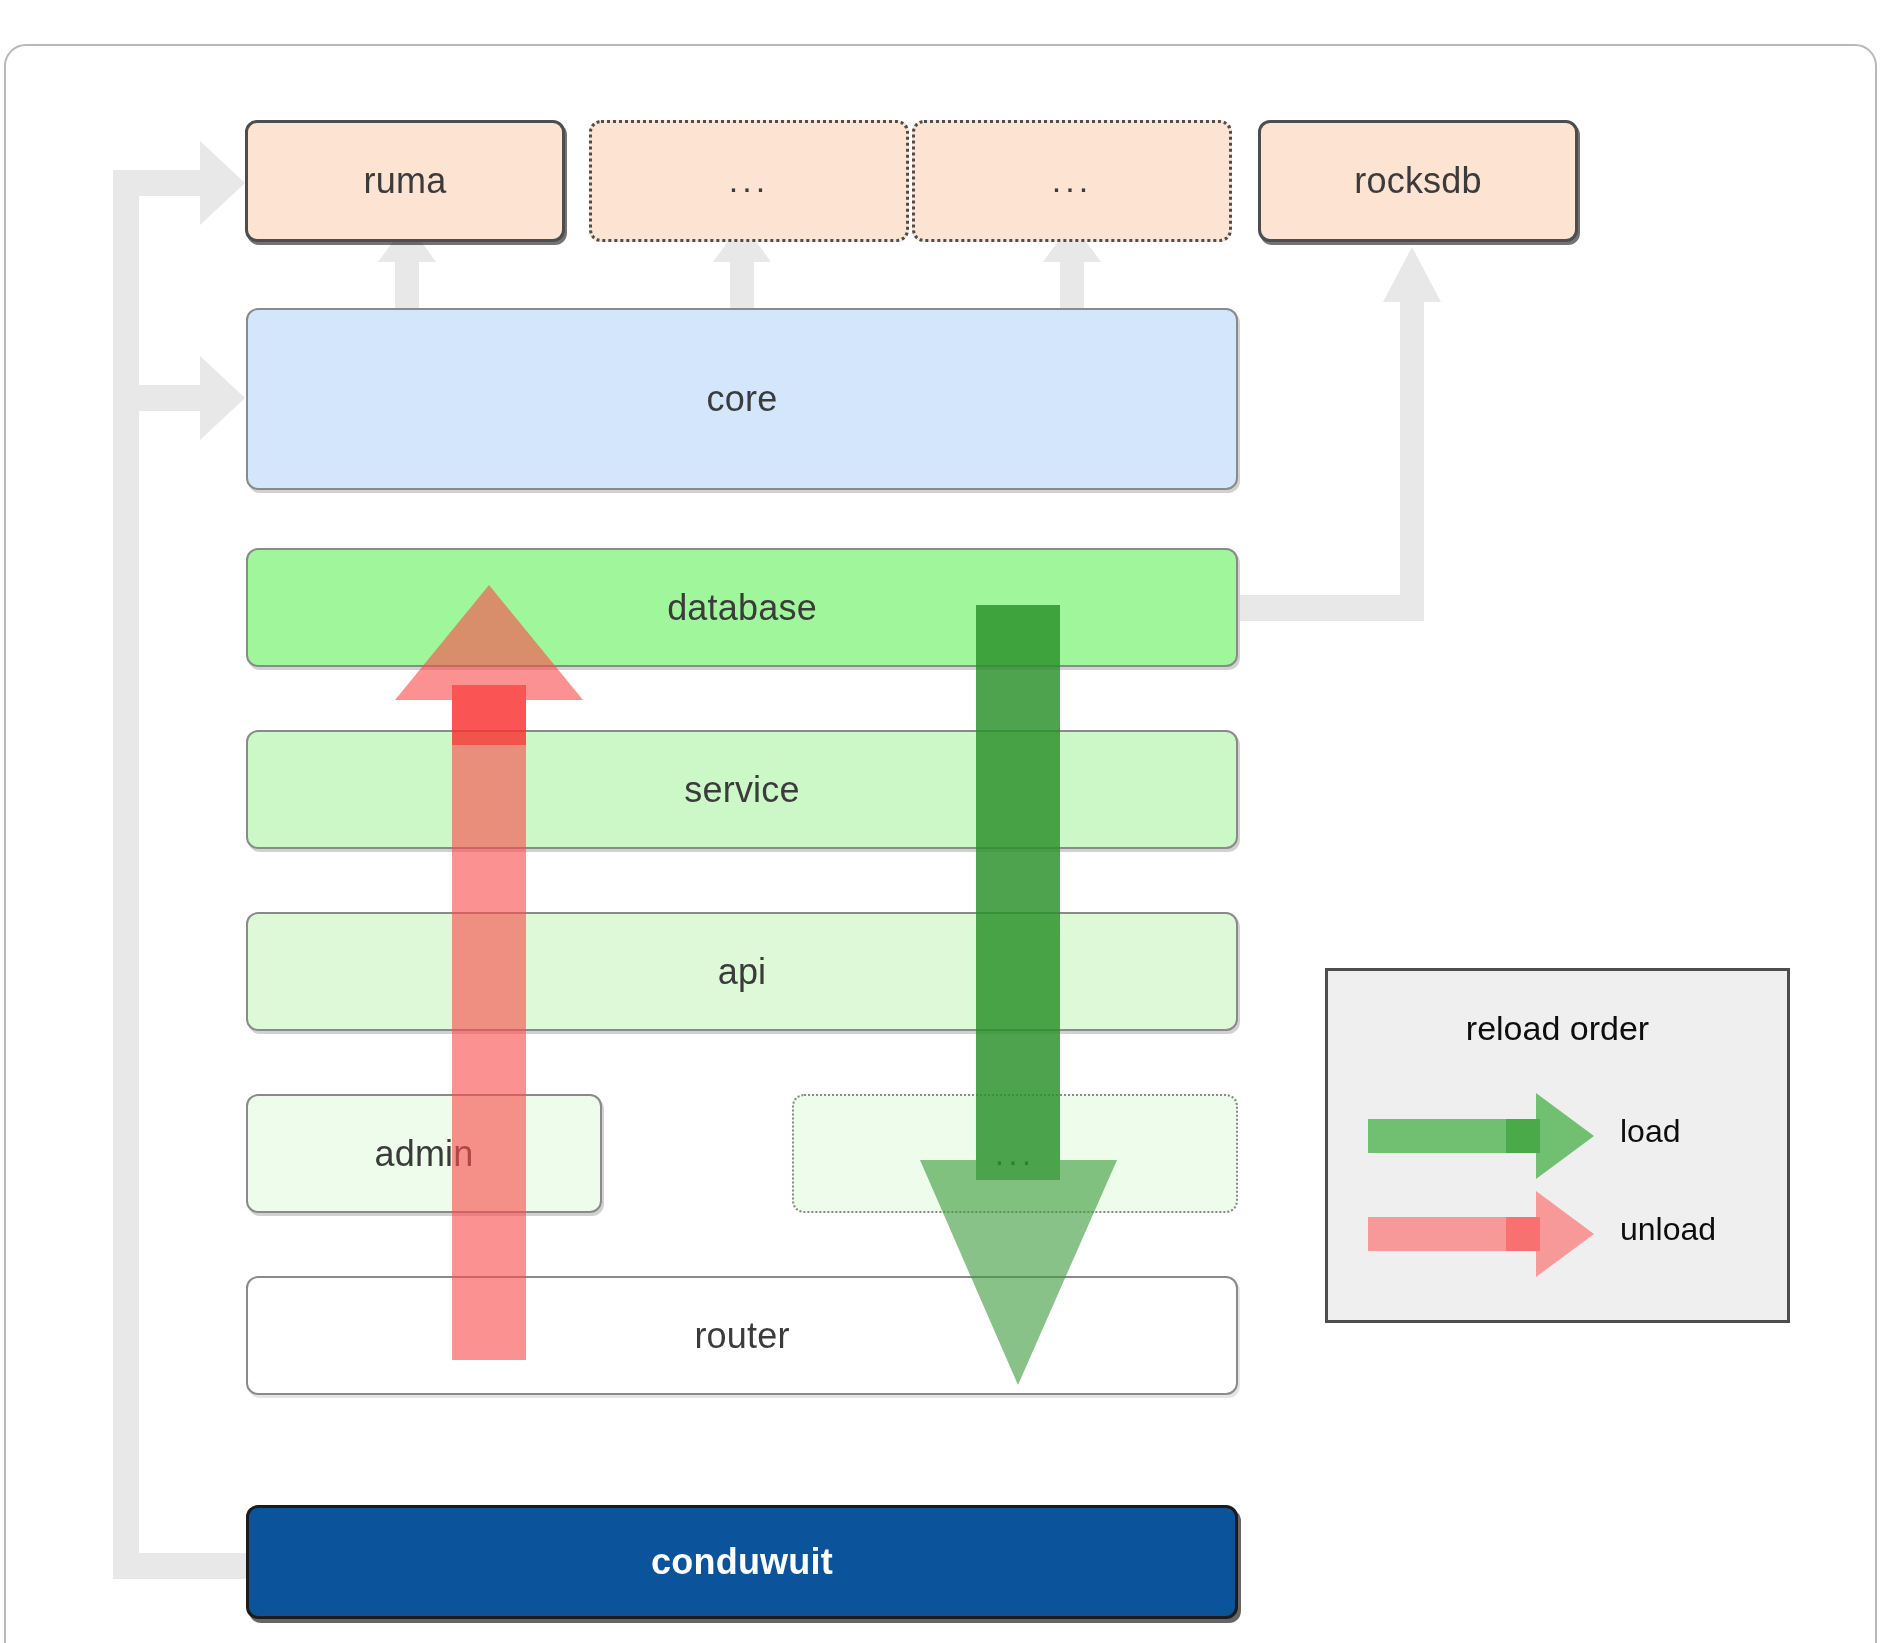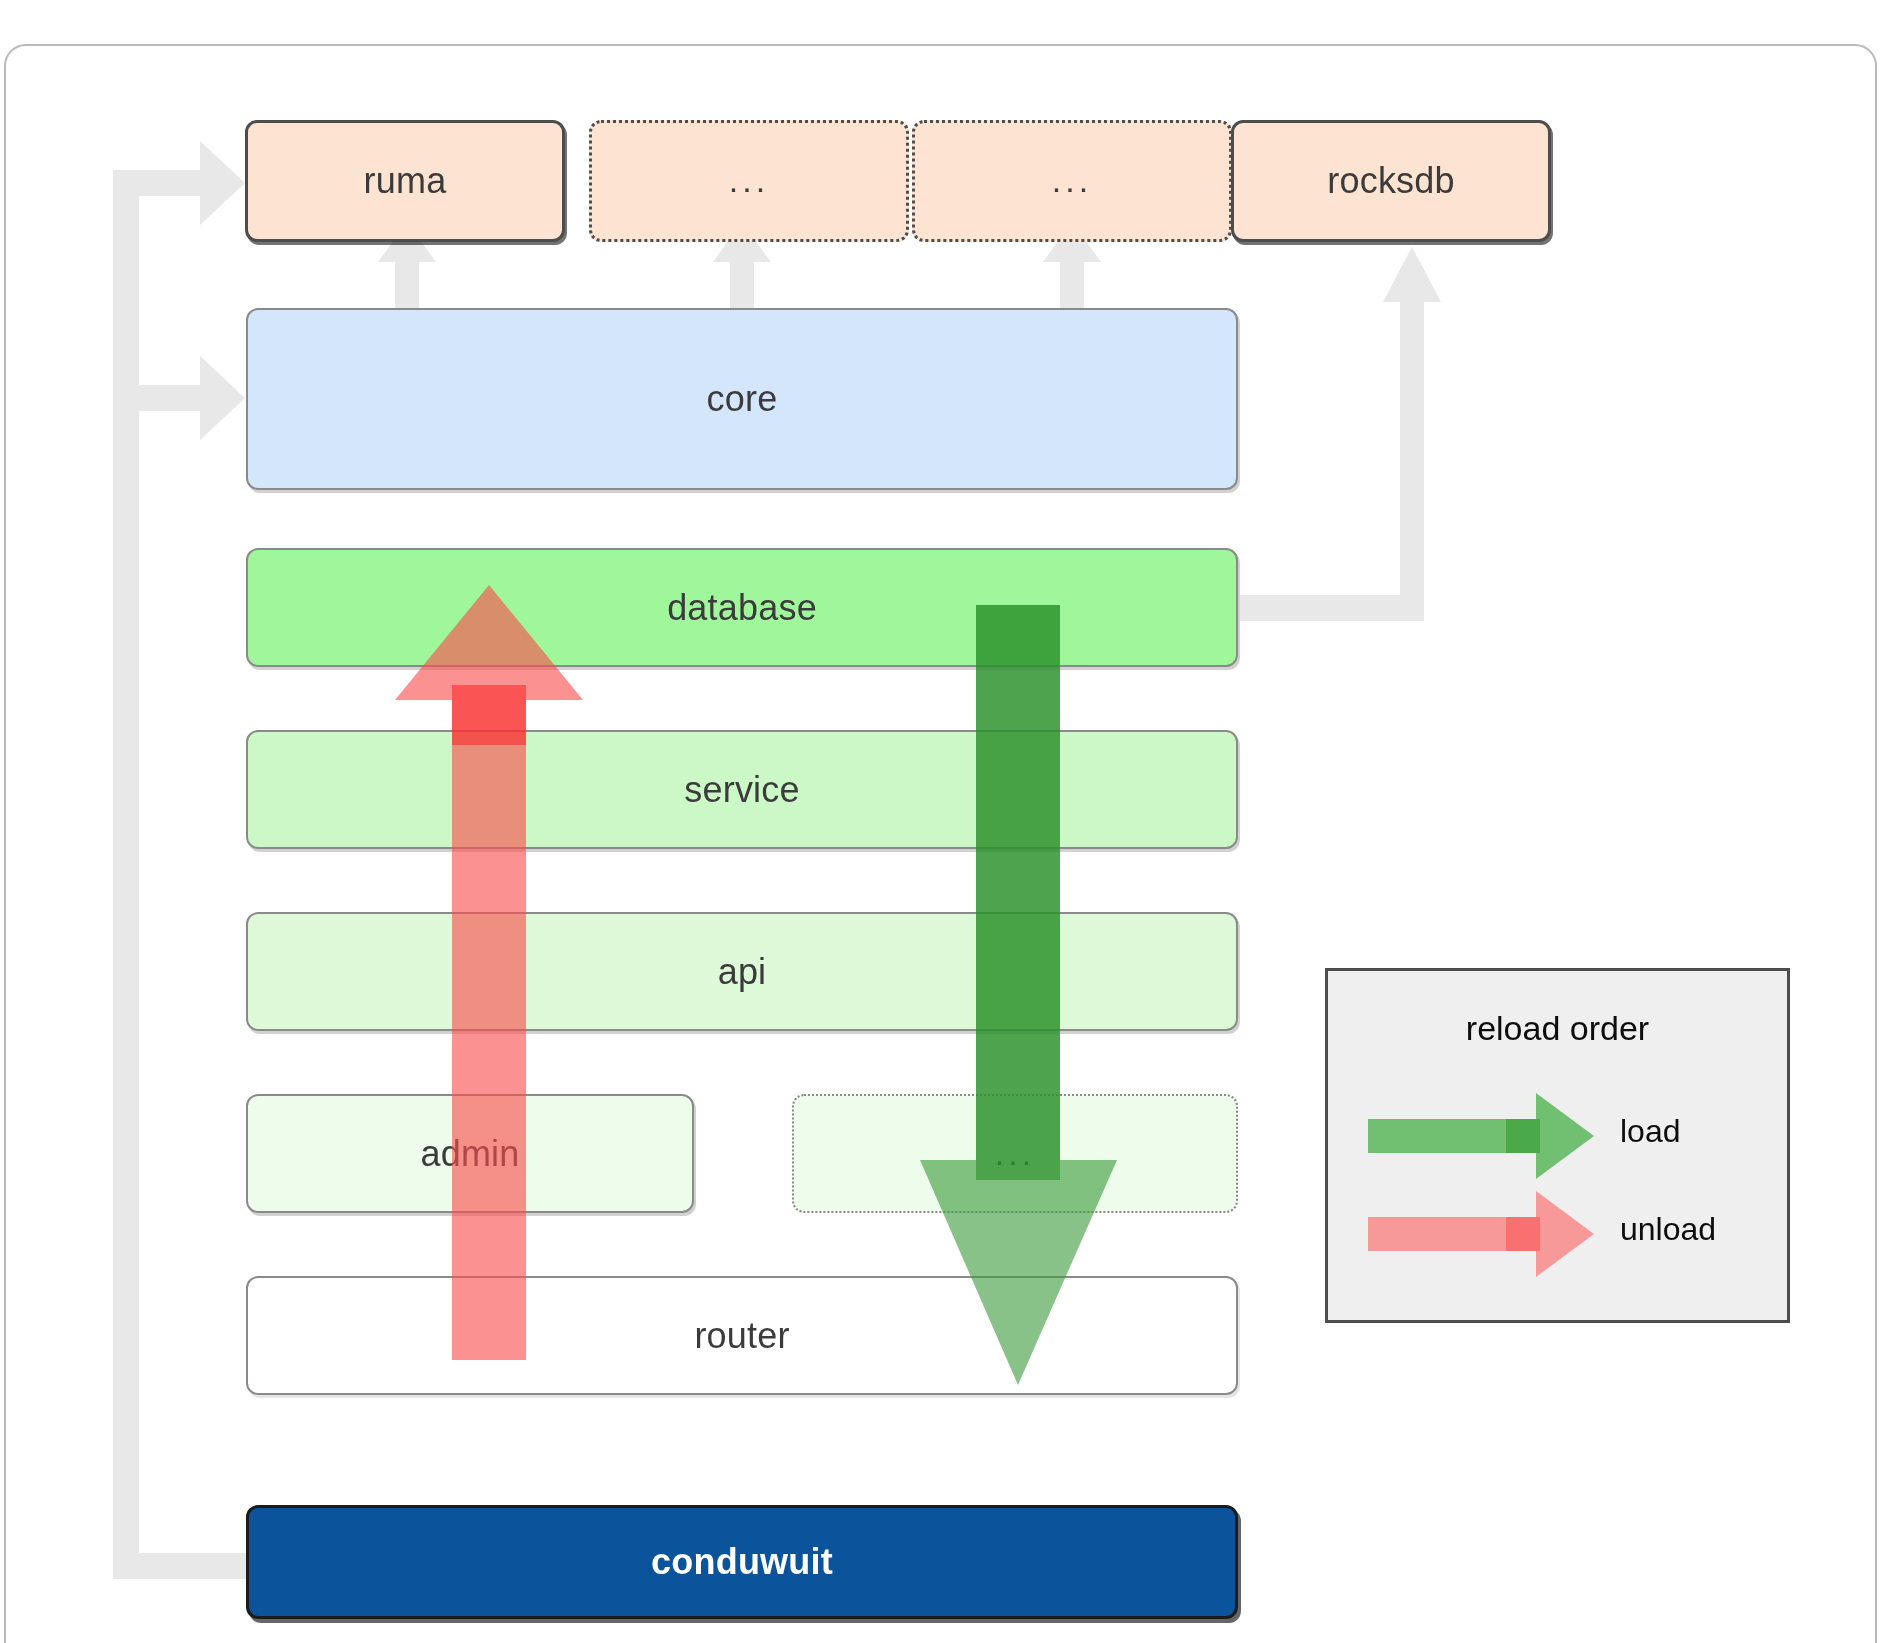--- a/index.html
+++ b/index.html
@@ -143,41 +143,41 @@
   </div>
 
   <div class="node dep-dotted" style="left:589px; top:80px; width:320px; height:122px;">
     <span class="lbl ellipsis">...</span>
   </div>
 
   <div class="node dep-dotted" style="left:912px; top:80px; width:320px; height:122px;">
     <span class="lbl ellipsis">...</span>
   </div>
 
-  <div class="node dep" style="left:1231px; top:80px; width:320px; height:122px;">
+  <div class="node dep" style="left:1258px; top:80px; width:320px; height:122px;">
     <span class="lbl">rocksdb</span>
   </div>
 
   <div class="node core" style="left:246px; top:268px; width:992px; height:182px;">
     <span class="lbl">core</span>
   </div>
 
   <div class="node g1" style="left:246px; top:508px; width:992px; height:119px;">
     <span class="lbl">database</span>
   </div>
 
   <div class="node g2" style="left:246px; top:690px; width:992px; height:119px;">
     <span class="lbl">service</span>
   </div>
 
   <div class="node g3" style="left:246px; top:872px; width:992px; height:119px;">
     <span class="lbl">api</span>
   </div>
 
-  <div class="node g4" style="left:246px; top:1054px; width:448px; height:119px;">
+  <div class="node g4" style="left:246px; top:1054px; width:356px; height:119px;">
     <span class="lbl">admin</span>
   </div>
 
   <div class="node g4-dotted" style="left:792px; top:1054px; width:446px; height:119px;">
     <span class="lbl ellipsis">...</span>
   </div>
 
   <div class="node app" style="left:246px; top:1465px; width:992px; height:114px;">
     <span class="lbl">conduwuit</span>
   </div>

